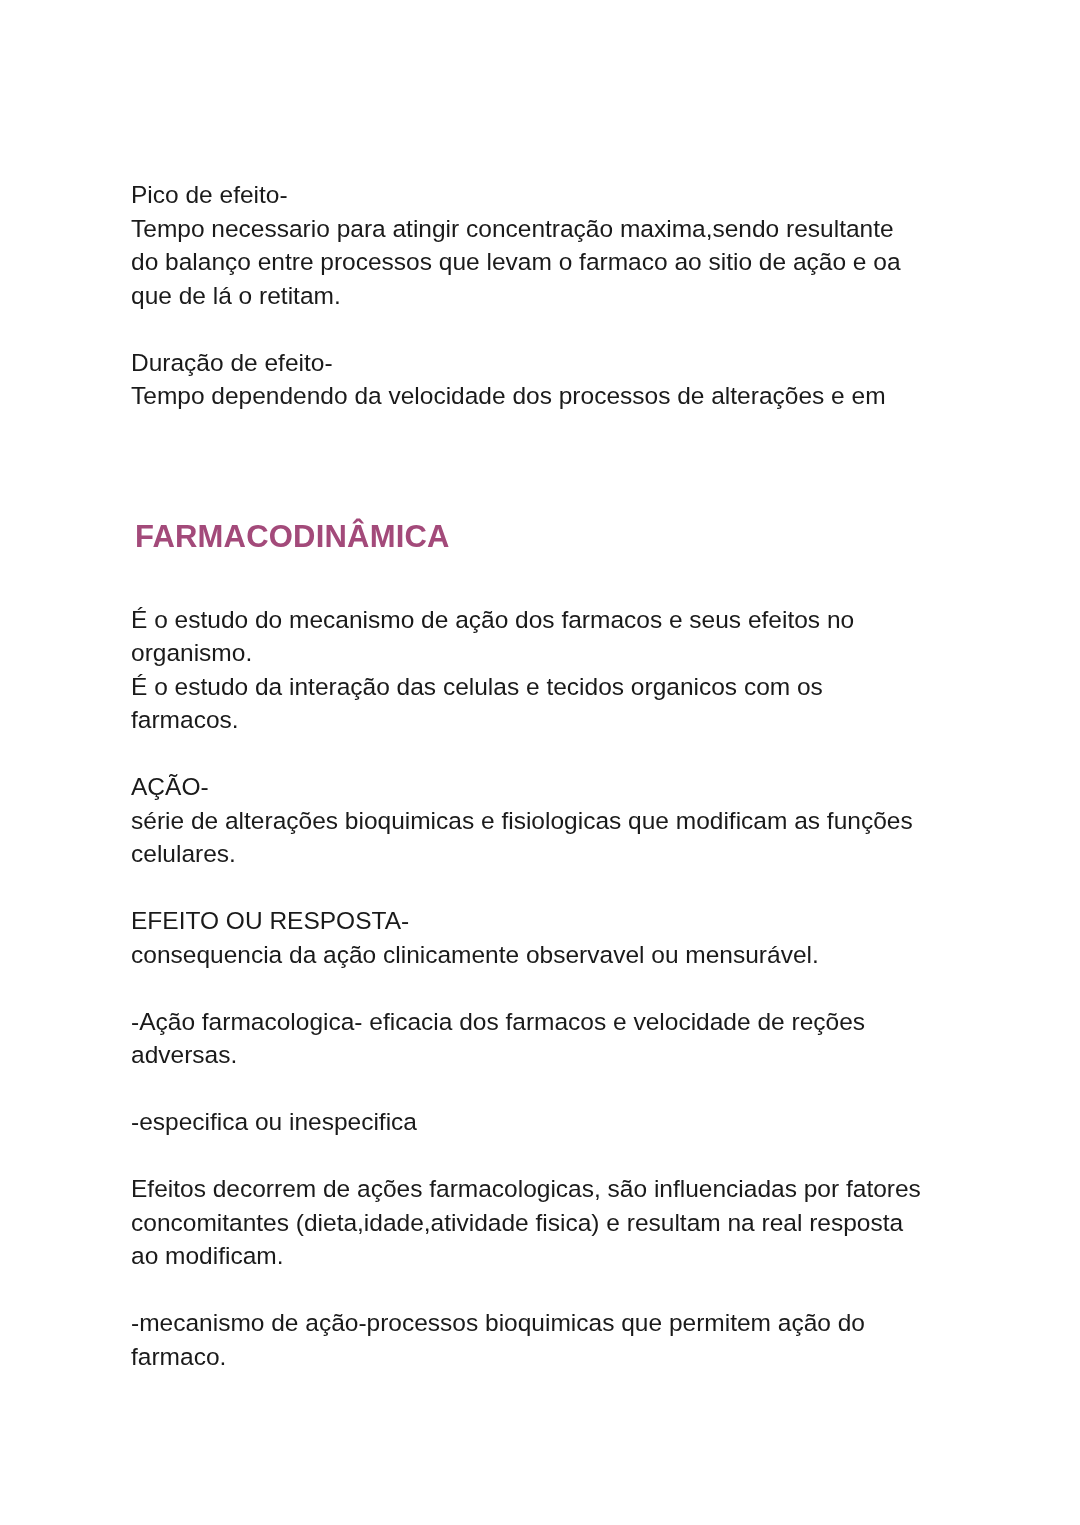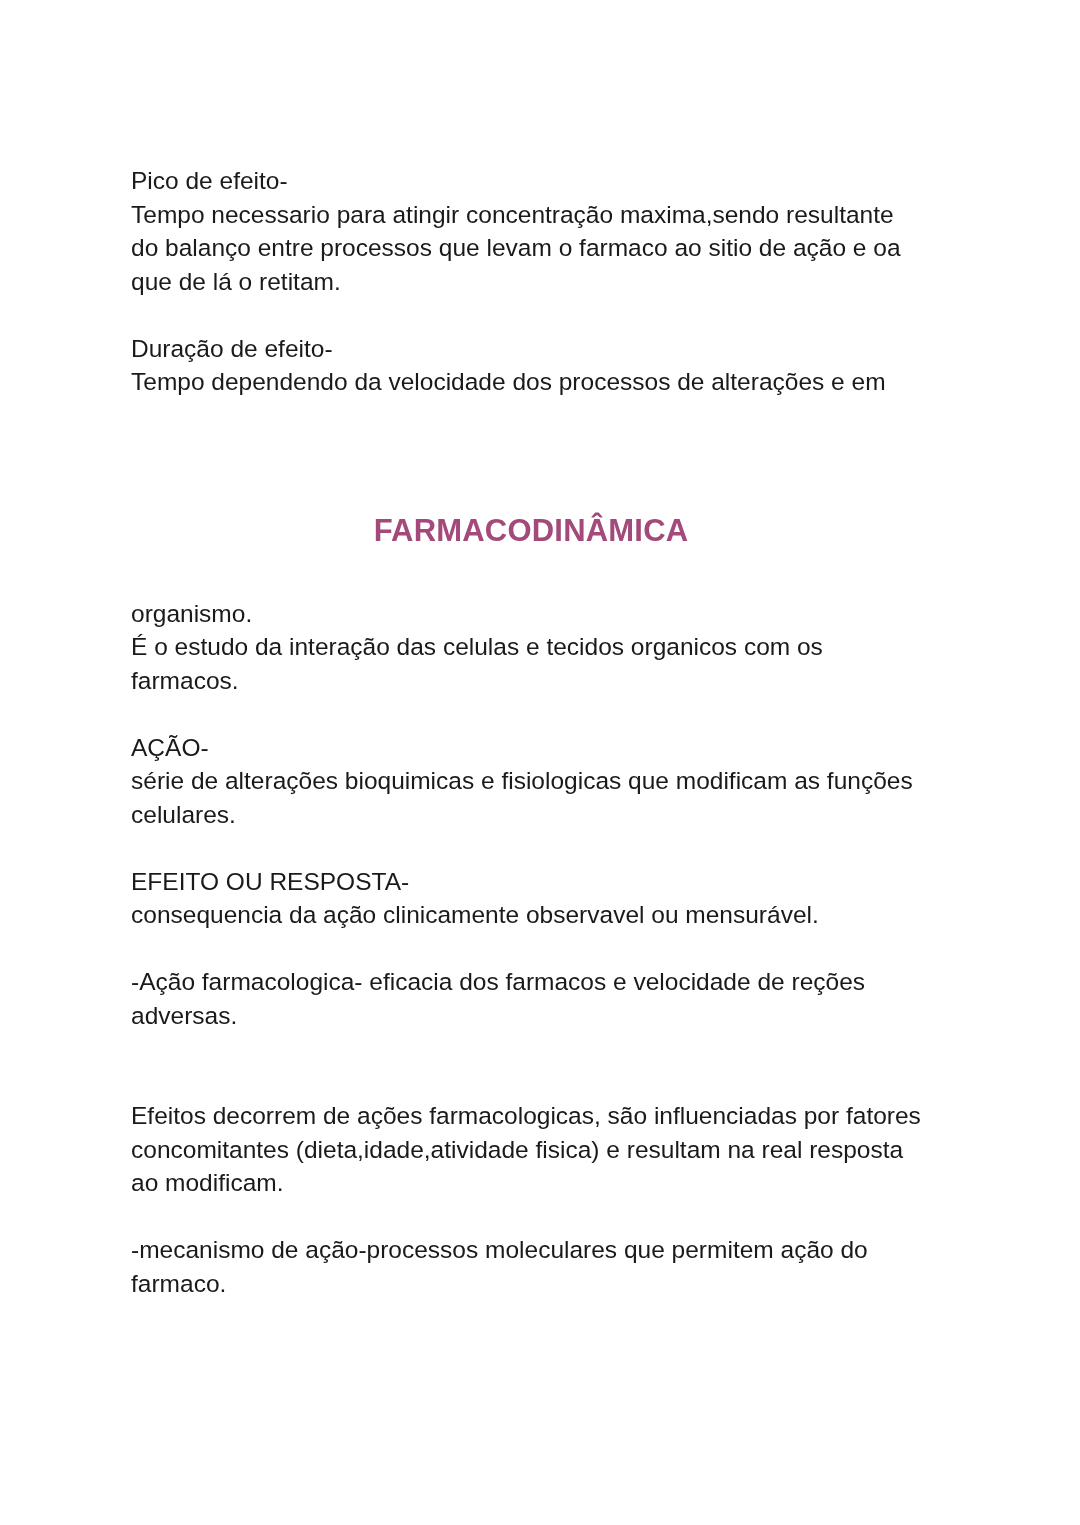--- a/index.html
+++ b/index.html
@@ -11,41 +11,40 @@
       width: 1080px;
       height: 1525px;
       position: relative;
       overflow: hidden;
       font-family: "Liberation Sans", sans-serif;
       color: #1a1a1a;
     }
     .page {
       position: absolute;
       left: 131px;
-      top: 164px;
+      top: 178px;
       width: 830px;
     }
     .line {
       font-size: 24.5px;
       line-height: 33.5px;
       margin: 0;
       white-space: nowrap;
     }
     .gap {
       height: 33.5px;
     }
     .gap-big {
       height: 100px;
     }
     .title {
       font-size: 31px;
       line-height: 40px;
       color: #a34a7a;
-      text-align: center;
-      margin: 12px;
+      margin: 4px;
       padding-left: 0;
       width: 776px;
       letter-spacing: 0.2px;
     }
     .title-wrap {
       height: 70px;
     }
   </style>
 </head>
 <body>
@@ -68,20 +67,21 @@
 
   <div class="gap-big"></div>
 
   <div class="title-wrap">
     <h1 class="title">FARMACODINÂMICA</h1>
   </div>
 
   <div style="height: 16px;"></div>
 
   <div>
+    <p class="line">É o estudo do mecanismo de ação dos farmacos e seus efeitos no</p>
     <p class="line">organismo.</p>
     <p class="line">É o estudo da interação das celulas e tecidos organicos com os</p>
     <p class="line">farmacos.</p>
   </div>
 
   <div class="gap"></div>
 
   <div>
     <p class="line">AÇÃO-</p>
     <p class="line">série de alterações bioquimicas e fisiologicas que modificam as funções</p>
@@ -97,29 +97,32 @@
 
   <div class="gap"></div>
 
   <div>
     <p class="line">-Ação farmacologica- eficacia dos farmacos e velocidade de reções</p>
     <p class="line">adversas.</p>
   </div>
 
   <div class="gap"></div>
 
+  <div>
+    <p class="line">-especifica ou inespecifica</p>
+  </div>
 
   <div class="gap"></div>
 
   <div>
     <p class="line">Efeitos decorrem de ações farmacologicas, são influenciadas por fatores</p>
     <p class="line">concomitantes (dieta,idade,atividade fisica) e resultam na real resposta</p>
     <p class="line">ao modificam.</p>
   </div>
 
   <div class="gap"></div>
 
   <div>
-    <p class="line">-mecanismo de ação-processos moleculares que permitem ação do</p>
+    <p class="line">-mecanismo de ação-processos bioquimicas que permitem ação do</p>
     <p class="line">farmaco.</p>
   </div>
 
 </div>
 
 </body></html>

